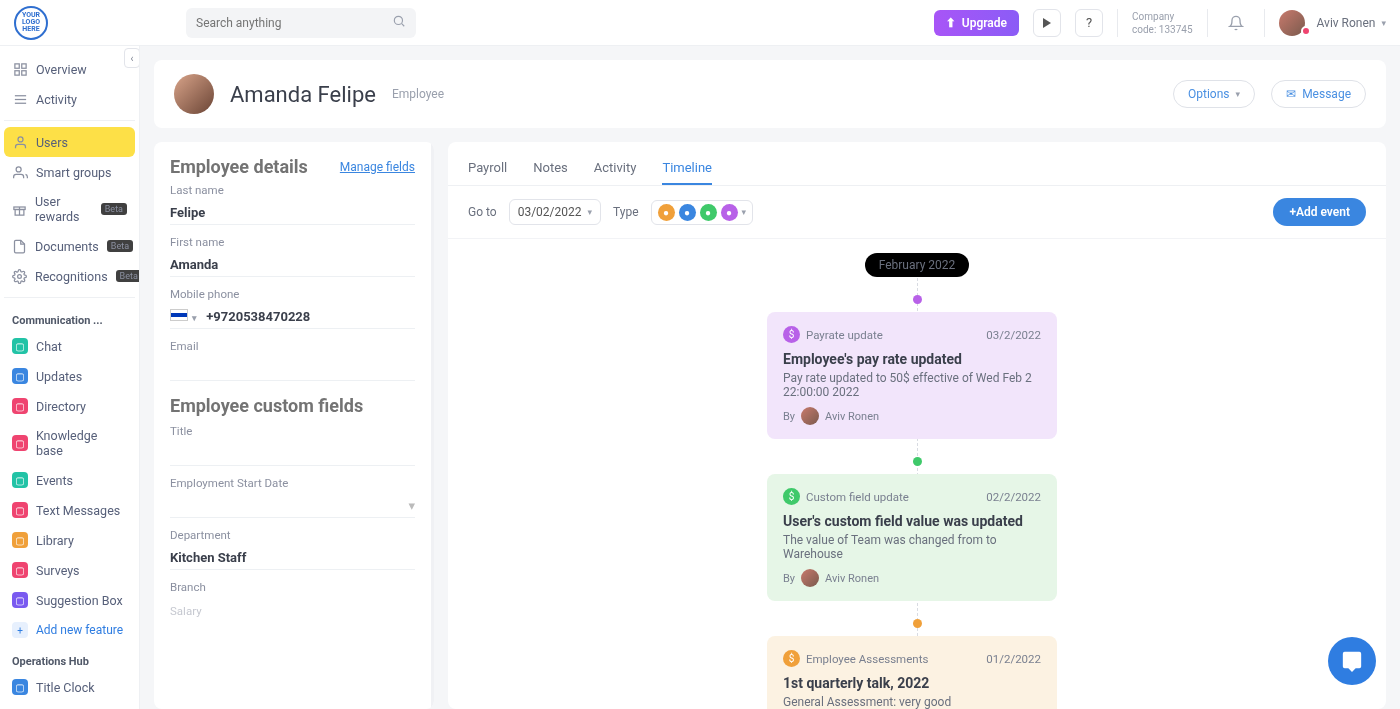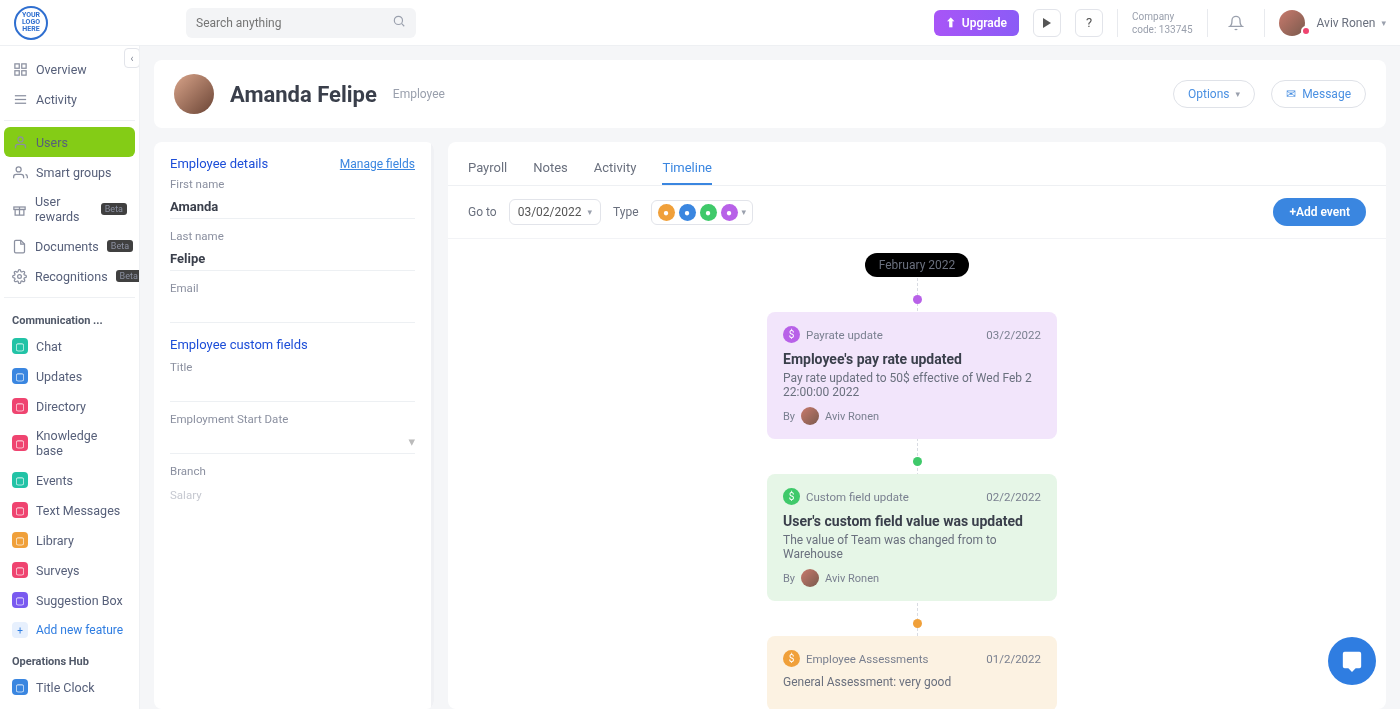--- a/index.html
+++ b/index.html
@@ -15,39 +15,39 @@
 .compcode{font-size:10px;color:#9aa0ad;line-height:1.3}
 .bell{width:28px;height:28px;display:flex;align-items:center;justify-content:center;color:#9aa0ad;cursor:pointer}
 .avatar{width:26px;height:26px;border-radius:50%;background:linear-gradient(135deg,#c97a6d,#7a5a4d)}
 .avatar-sm{width:18px;height:18px;border-radius:50%;background:linear-gradient(135deg,#c97a6d,#7a5a4d);display:inline-block}
 .status-dot{width:10px;height:10px;border-radius:50%;background:#ef4470;border:2px solid #fff;position:relative;margin-left:-10px;margin-top:16px}
 .user-top{display:flex;align-items:center;gap:6px;cursor:pointer;font-size:12px;color:#6a707e}
 .shell{display:flex;height:calc(100% - 46px)}
 .sidebar{width:140px;background:#fff;border-right:1px solid #eef0f3;padding:8px 4px;position:relative;overflow:hidden}
 .collapse-handle{position:absolute;right:-1px;top:2px;width:16px;height:20px;border:1px solid #e2e4ea;border-radius:4px;background:#fff;display:flex;align-items:center;justify-content:center;font-size:10px;color:#7a8090;cursor:pointer}
 .nav-item{display:flex;align-items:center;gap:8px;padding:7px 8px;border-radius:6px;cursor:pointer;color:#57607a;font-size:12.5px}
-.nav-item.active{background:#84cc16}
+.nav-item.active{background:#fde047}
 .nav-icon{width:16px;height:16px;display:flex;align-items:center;justify-content:center;color:#8b90a0}
 .section-head{font-size:11px;color:#505868;font-weight:700;padding:10px 8px 4px}
 .beta{font-size:9px;background:#404040;color:#8b90a0;border-radius:3px;padding:1px 4px;margin-left:auto}
 .sq-icon{width:16px;height:16px;border-radius:4px;display:flex;align-items:center;justify-content:center;color:#fff;font-size:10px}
 .add-feat{color:#2f7de1;font-size:12px}
 .content{flex:1;display:flex;flex-direction:column;padding:14px 14px 0 14px;gap:14px;overflow:hidden}
 .header-card{background:#fff;border-radius:8px;padding:14px 20px;display:flex;align-items:center;gap:16px}
 .emp-avatar{width:40px;height:40px;border-radius:50%;background:linear-gradient(135deg,#d9a48a,#6a4435)}
-.emp-name{font-size:22px;font-weight:700;color:#3a3f4b}
+.emp-name{font-size:22px;font-weight:400;color:#3a3f4b}
 .emp-role{font-size:12px;color:#9aa0ad}
 .hspacer{flex:1}
 .btn-outline{border:1px solid #dfe2e8;background:#fff;border-radius:16px;padding:6px 14px;font-size:12px;color:#4a90e2;cursor:pointer;display:flex;align-items:center;gap:6px}
 .columns{display:flex;gap:14px;flex:1;min-height:0}
 .panel{background:#fff;border-radius:8px;display:flex;flex-direction:column;overflow:hidden}
 .left-panel{width:280px}
 .left-scroll{padding:14px 16px;overflow-y:auto;flex:1;border-right:3px solid #f0f1f4}
 .pan-head{display:flex;justify-content:space-between;align-items:center;margin-bottom:6px}
-.pan-title{font-size:13px;font-weight:400;color:#1d4ed8}
+.pan-title{font-size:18px;font-weight:700;color:#737373}
 .link{color:#3a86e0;font-size:12px;text-decoration:underline;cursor:pointer}
 .field-block{margin-bottom:10px}
 .fld-label{font-size:11.5px;color:#8b90a0;margin-bottom:4px}
 .fld-value{font-size:13px;font-weight:700;color:#3a3f4b;padding:4px 0;border-bottom:1px solid #edf0f3}
 .fld-value.light{font-weight:400;color:#6a707e}
 .right-panel{flex:1;display:flex;}
 .tabs{display:flex;gap:26px;padding:10px 20px 0;border-bottom:1px solid #eef0f3}
 .tab{padding:8px 0;font-size:13px;color:#6a707e;cursor:pointer}
 .tab.active{color:#3a86e0;border-bottom:2px solid #3a86e0}
 .toolbar{display:flex;align-items:center;gap:12px;padding:12px 20px;border-bottom:1px solid #f2f3f6}
@@ -273,39 +273,49 @@
     </div>
 
     <div class="columns">
       <div class="panel left-panel">
         <div class="left-scroll">
           <div class="pan-head">
             <div class="pan-title">Employee details</div>
             <div class="link">Manage fields</div>
           </div>
           <div class="field-block">
+            <div class="fld-label">Last name</div>
+            <div class="fld-value">Felipe</div>
+          </div>
+          <div class="field-block">
             <div class="fld-label">First name</div>
             <div class="fld-value">Amanda</div>
           </div>
           <div class="field-block">
-            <div class="fld-label">Last name</div>
-            <div class="fld-value">Felipe</div>
+            <div class="fld-label">Mobile phone</div>
+            <div class="fld-value">
+              <span class="flag"></span><span class="caret">▾</span>&nbsp;&nbsp;&nbsp;<span>+9720538470228</span>
+            </div>
           </div>
           <div class="field-block">
             <div class="fld-label">Email</div>
             <div class="fld-value light">&nbsp;</div>
           </div>
           <div class="pan-title" style="margin:14px 0 8px">Employee custom fields</div>
           <div class="field-block">
             <div class="fld-label">Title</div>
             <div class="fld-value light">&nbsp;</div>
           </div>
           <div class="field-block">
             <div class="fld-label">Employment Start Date</div>
             <div class="fld-value light" style="text-align:right;color:#bbb">▾</div>
+          </div>
+          <div class="field-block">
+            <div class="fld-label">Department</div>
+            <div class="fld-value">Kitchen Staff</div>
           </div>
           <div class="field-block">
             <div class="fld-label">Branch</div>
           </div>
           <div class="fld-label" style="opacity:.5">Salary</div>
         </div>
       </div>
 
       <div class="panel right-panel">
         <div class="tabs" id="tabs">
@@ -364,20 +374,21 @@
                 </div>
                 <div class="tl-dot" style="background: rgb(240, 160, 58);"></div>
                 <div class="ev-card" style="background: rgb(252, 242, 226);">
                   <div class="ev-head">
                     <div class="ev-type">
                       <div class="chip" style="background:#f0a03a">$</div>
                       <span>Employee Assessments</span>
                     </div>
                     <span>01/2/2022</span>
                   </div>
+                  <div class="ev-title">1st quarterly talk, 2022</div>
                   <div class="ev-desc">General Assessment: very good</div>
                 </div>
               </div>
           </div>
         </div>
       </div>
     </div>
   </div>
 </div>
 

